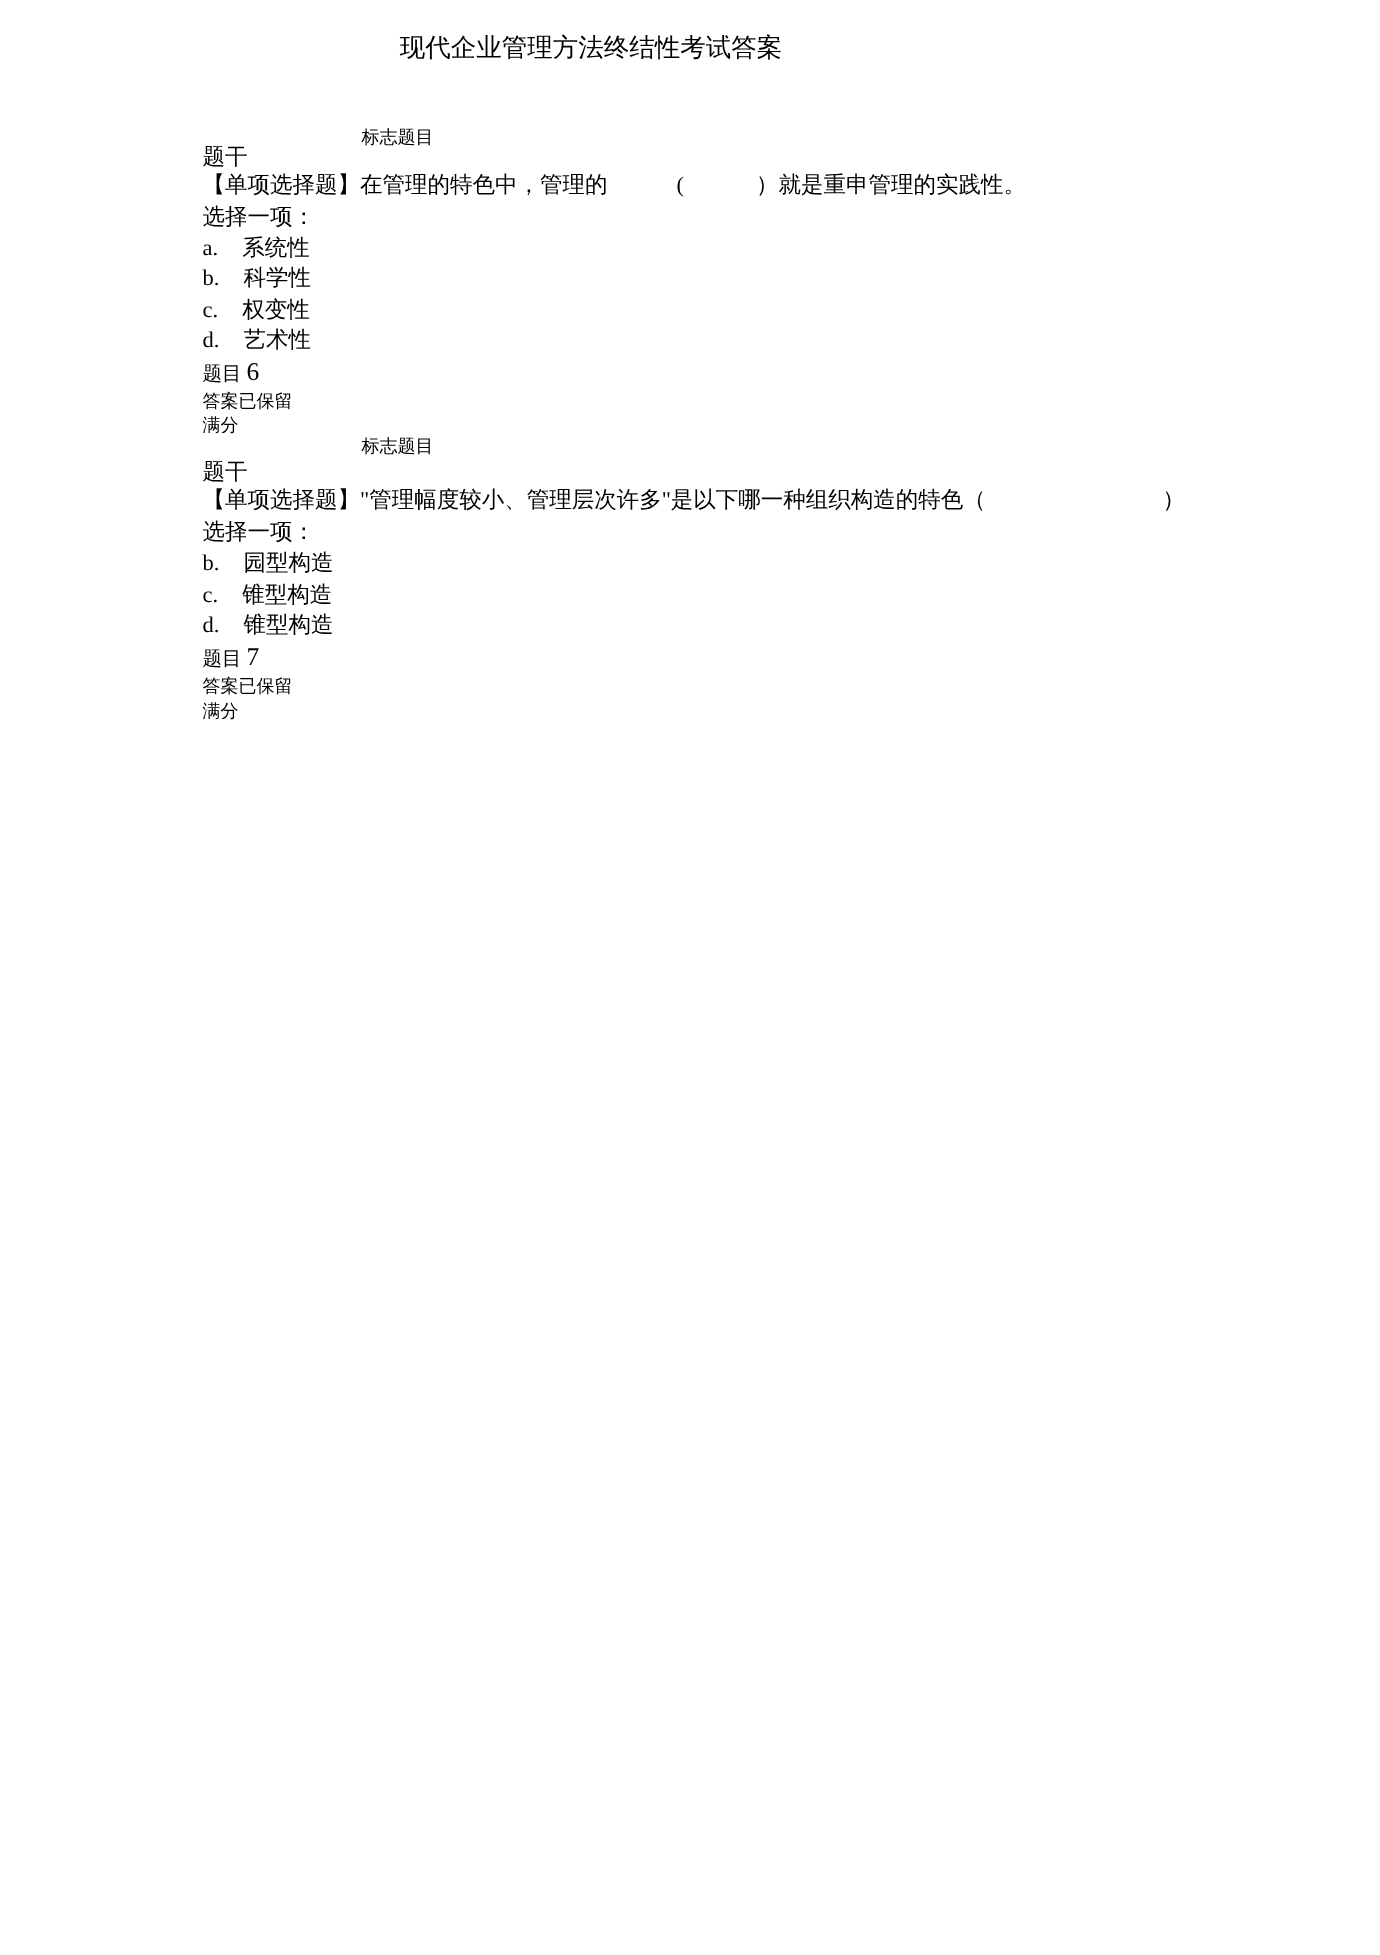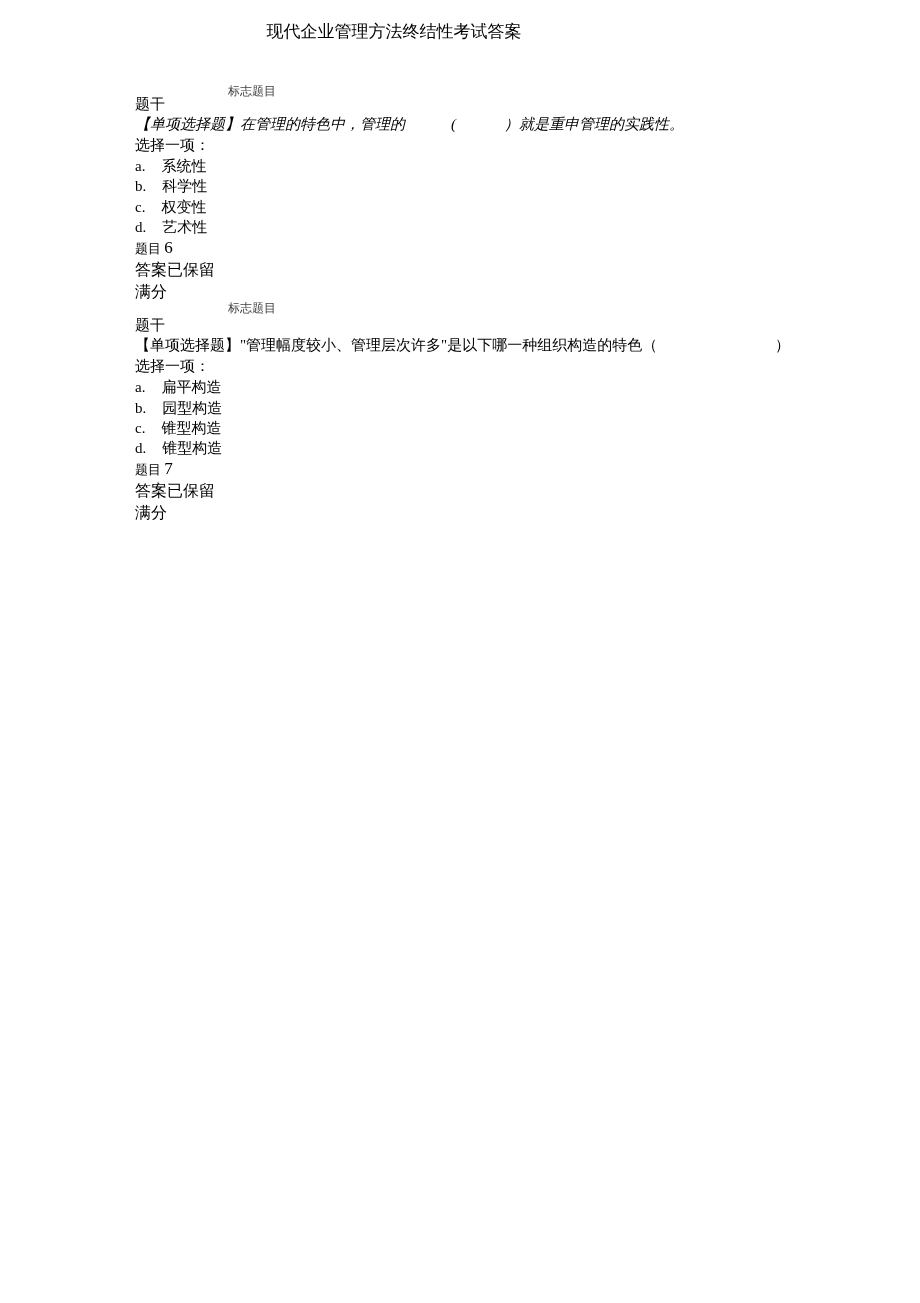--- a/index.html
+++ b/index.html
@@ -21,36 +21,35 @@
     font-family: "SimSun", serif;
     margin-bottom: 40px;
   }
   .content-col {
     position: relative;
     margin-left: 135px;
     width: 660px;
   }
   .flag-link {
     position: absolute;
-    left: 93px;
+    left: 106px;
     font-size: 12px;
     font-family: "SimSun", serif;
-    color: #404040;
+    color: #000000;
   }
   .stem-label {
     font-size: 15px;
     font-family: Liberation Mono, monospace;
     margin-top: 10px;
   }
   .q-line {
     font-size: 15px;
     font-family: "SimSun", serif;
     line-height: 1.4;
     white-space: nowrap;
-    font-style: italic;
   }
   .q-line .gap1 {
     display: inline-block;
     width: 46px;
   }
   .q-line .paren-open {
     font-family: "Times New Roman", serif;
   }
   .q-line .gap2 {
     display: inline-block;
@@ -76,21 +75,21 @@
   .q-number-line {
     font-size: 13px;
     font-family: "SimSun", serif;
     line-height: 1.3;
   }
   .q-number-line .big-num {
     font-size: 17px;
     font-family: "Times New Roman", serif;
   }
   .small-note {
-    font-size: 16px;
+    font-size: 12px;
     font-family: "SimSun", serif;
     line-height: 1.35;
   }
   .q7-line {
     font-size: 15px;
     font-family: "SimSun", serif;
     line-height: 1.4;
     white-space: nowrap;
   }
   .right-paren-abs {
@@ -142,23 +141,20 @@
     <div class="stem-label" style="padding-top:0px; margin-top:-2px;">题干</div>
 
     <div class="q7-line">
       <span>【单项选择题】</span><span>"管理幅度较小、管理层次许多"是以下哪一种组织构造的特色（</span>
       <span class="right-paren-abs" style="left:640px;">）</span>
     </div>
 
     <div class="select-label">选择一项：</div>
 
     <div class="option">
-      <span class="opt-letter">a.</span><span class="opt-text">扁平构造</span>
-    </div>
-    <div class="option">
       <span class="opt-letter">b.</span><span class="opt-text">园型构造</span>
     </div>
     <div class="option">
       <span class="opt-letter">c.</span><span class="opt-text">锥型构造</span>
     </div>
     <div class="option">
       <span class="opt-letter">d.</span><span class="opt-text">锥型构造</span>
     </div>
 
     <div class="q-number-line">

